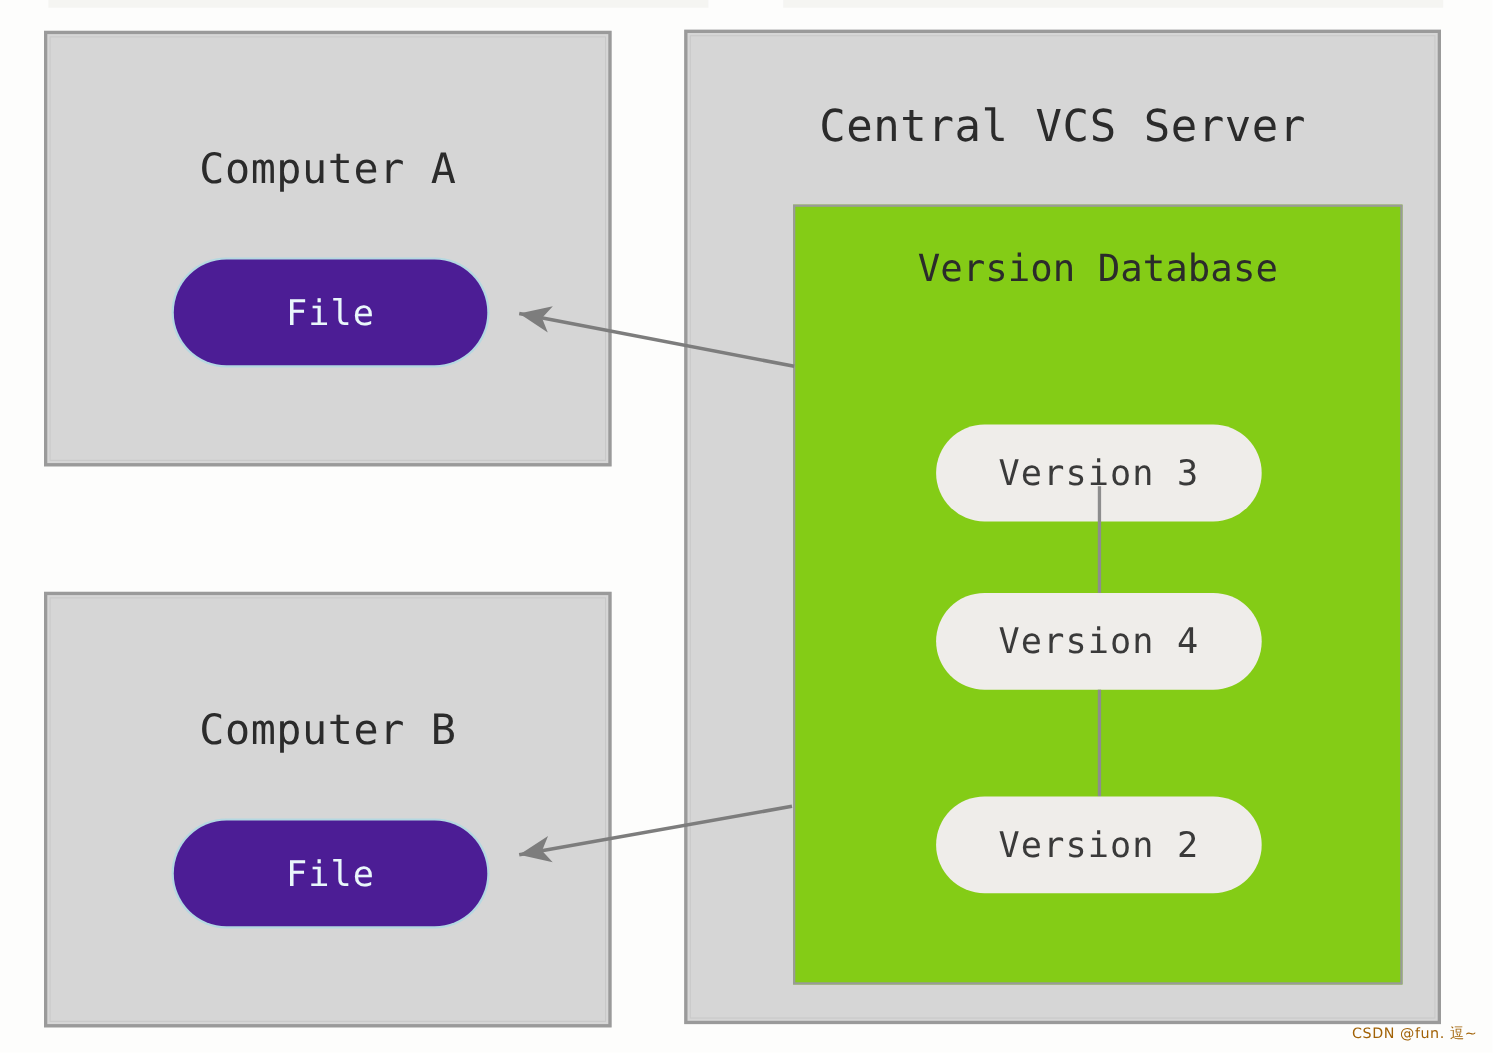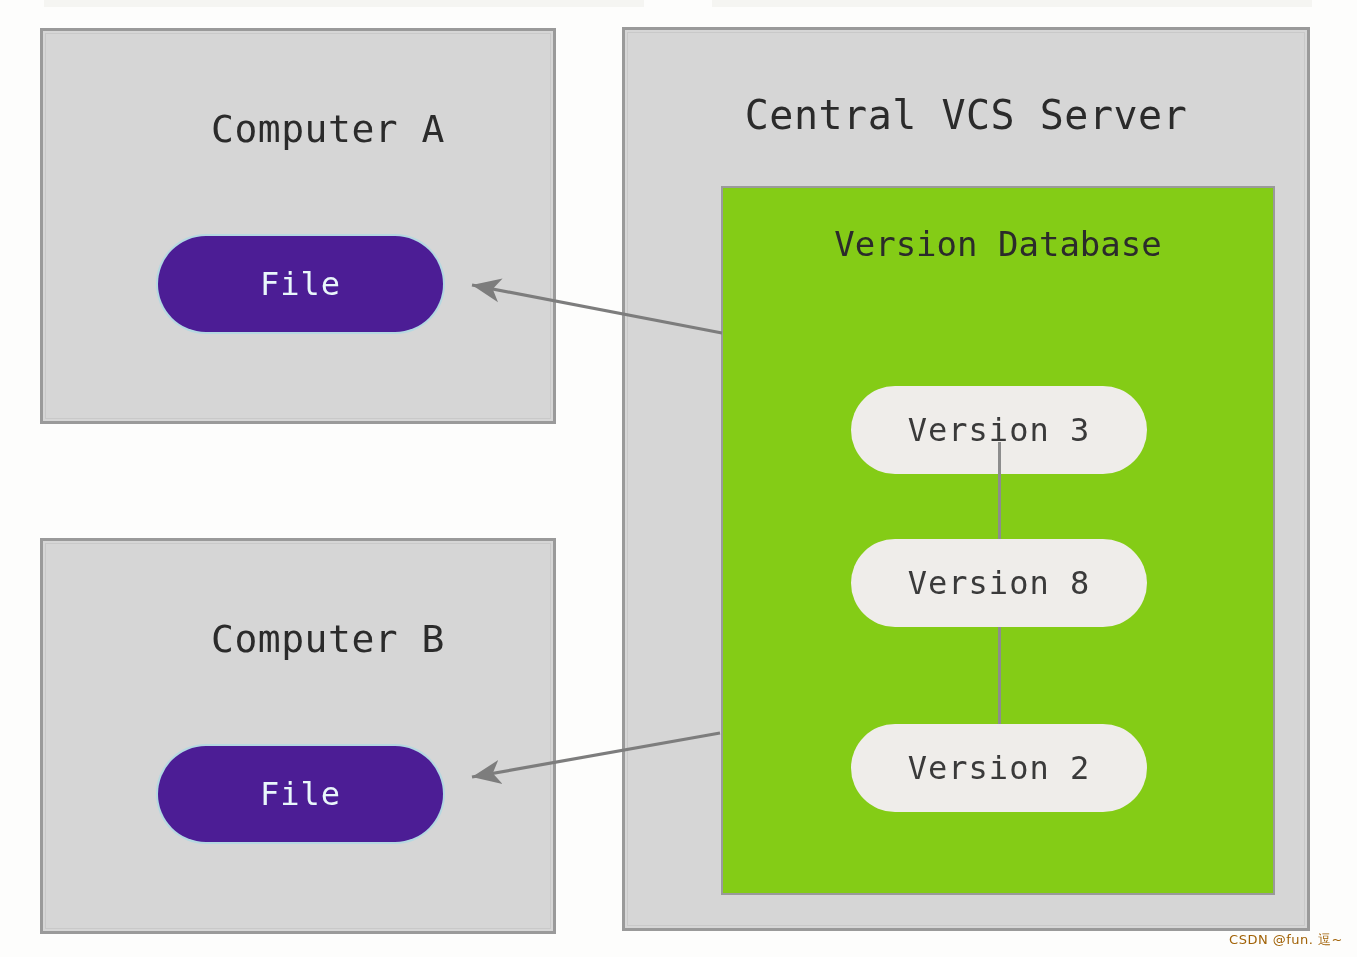--- a/index.html
+++ b/index.html
@@ -45,21 +45,21 @@
   .panel-title {
     position: absolute;
     width: 100%;
     text-align: center;
     color: #2b2b2b;
     font-size: 38px;
     letter-spacing: 0.5px;
     white-space: nowrap;
   }
   #computer-a .panel-title,
-  #computer-b .panel-title { top: 76px; margin-left: 30px; }
+  #computer-b .panel-title { top: 100px; }
   #server .panel-title { top: 62px; font-size: 40px; }
 
   .file-pill {
     position: absolute;
     left: 115px;
     width: 285px;
     height: 96px;
     border-radius: 48px;
     background: #4c1d95;
     color: #e9f7fb;
@@ -162,21 +162,21 @@
 
   <div class="panel" id="server">
     <div class="panel-inner-line"></div>
     <div class="panel-title">Central VCS Server</div>
 
     <div id="version-db">
       <div id="version-db-title">Version Database</div>
 
       <div class="version-pill" id="version-3">Version 3</div>
       <div class="version-link" id="link-3-2"></div>
-      <div class="version-pill" id="version-2">Version 8</div>
+      <div class="version-pill" id="version-2">Version 4</div>
       <div class="version-link" id="link-2-1"></div>
       <div class="version-pill" id="version-1">Version 2</div>
     </div>
   </div>
 
   <svg id="arrows" viewBox="0 0 1357 957" xmlns="http://www.w3.org/2000/svg">
     <defs>
       <marker id="arrowhead" markerWidth="10" markerHeight="8" refX="9" refY="4" orient="auto" markerUnits="strokeWidth">
         <path d="M 9 4 L 0 0.2 L 2.4 4 L 0 7.8 Z" fill="#7d7d7d"></path>
       </marker>

